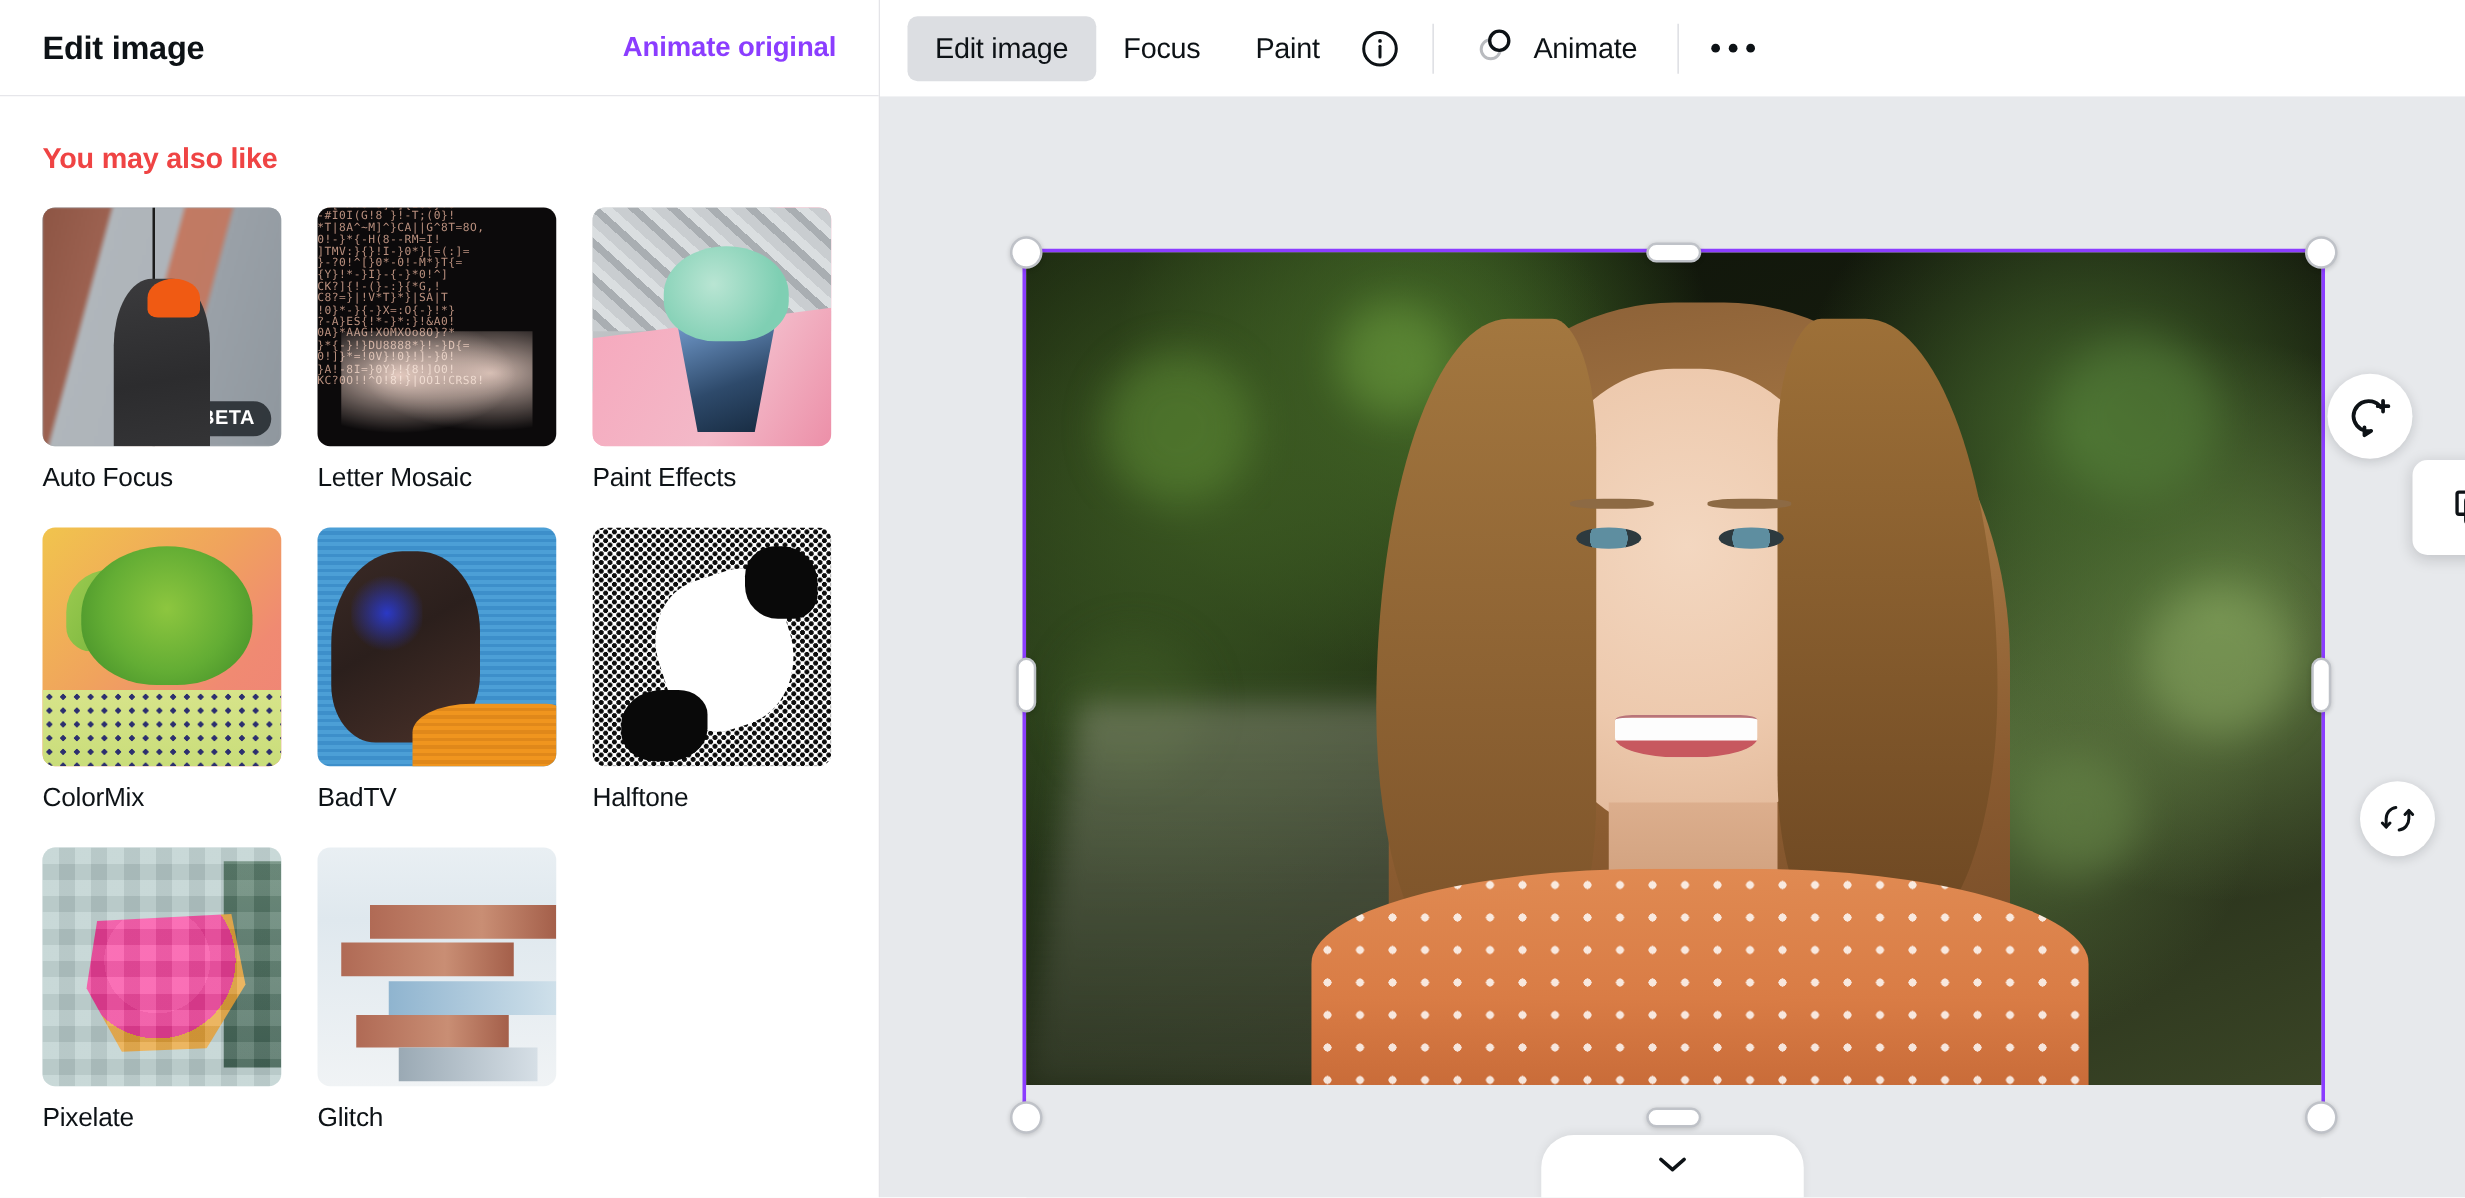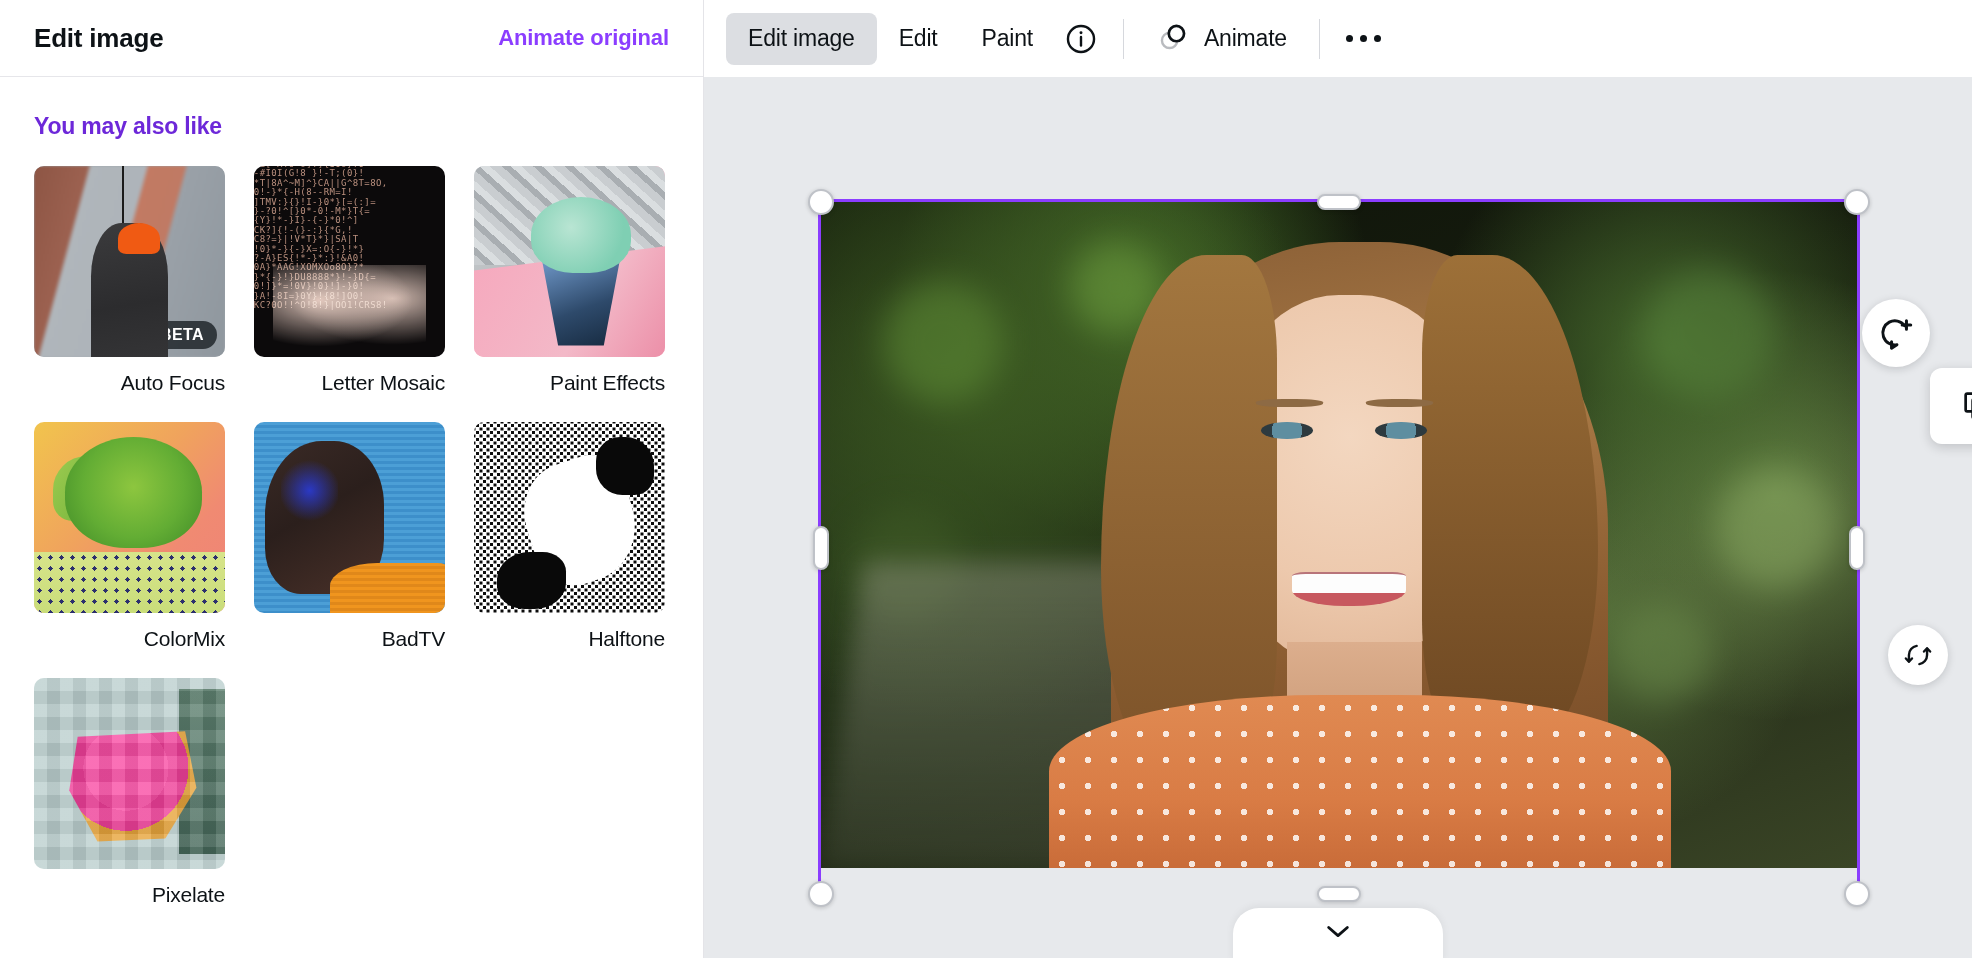--- a/index.html
+++ b/index.html
@@ -28,39 +28,39 @@
   .panel-title {
     font-size: 26px; font-weight: 700; color: #0d1216;
     letter-spacing: -0.2px;
   }
   .restore-link {
     font-size: 22px; font-weight: 700; color: #8b3dff;
     cursor: pointer; letter-spacing: -0.1px;
   }
   .panel-body { flex: 1; padding: 0 34px; overflow: hidden; position: relative; }
   .section-title {
-    font-size: 23px; font-weight: 700; color: #6d28d9;
+    font-size: 23px; font-weight: 700; color: #ef4444;
     margin-top: 36px; margin-bottom: 26px; letter-spacing: -0.2px;
   }
   .effects-grid {
     display: grid;
     grid-template-columns: repeat(3, 191px);
     gap: 27px 29px;
   }
   .effect-card { width: 191px; cursor: pointer; }
   .effect-thumb {
     width: 191px; height: 191px;
     border-radius: 10px;
     position: relative; overflow: hidden;
     background: #d8d8d8;
   }
   .effect-label {
     margin-top: 14px;
     font-size: 21px; color: #0d1216;
-    text-align: right; letter-spacing: -0.2px;
+    text-align: left; letter-spacing: -0.2px;
     white-space: nowrap;
   }
   .beta-badge {
     position: absolute; right: 8px; bottom: 8px;
     background: rgba(13,18,22,.72);
     color: #fff; font-size: 16px; font-weight: 700;
     padding: 5px 13px; border-radius: 16px;
     letter-spacing: .4px;
   }
 
@@ -484,30 +484,40 @@
 
         <div class="effect-card">
           <div class="effect-thumb th-donut">
             <div class="green"></div>
             <div class="px"></div>
             <div class="pxgrid"></div>
           </div>
           <div class="effect-label">Pixelate</div>
         </div>
 
+        <div class="effect-card">
+          <div class="effect-thumb th-glitch">
+            <b style="left:22%;top:24%;width:78%"></b>
+            <b style="left:10%;top:40%;width:72%"></b>
+            <b style="left:30%;top:56%;width:70%;background:linear-gradient(90deg,#8fb4cf,#cfe0ea)"></b>
+            <b style="left:16%;top:70%;width:64%"></b>
+            <b style="left:34%;top:84%;width:58%;background:linear-gradient(90deg,#9aa9b4,#d6dfe6)"></b>
+          </div>
+          <div class="effect-label">Glitch</div>
+        </div>
 
       </div>
     </div>
   </aside>
 
   <section class="canvas-area">
 
     <div class="toolbar">
       <div class="tool-btn active">Edit image</div>
-      <div class="tool-btn">Edit</div>
+      <div class="tool-btn">Focus</div>
       <div class="tool-btn">Paint</div>
 
       <div class="tool-icon-btn">
         <svg width="34" height="34" viewBox="0 0 24 24" fill="none" stroke="#0d1216" stroke-width="1.7">
           <circle cx="12" cy="12" r="9.2"></circle>
           <circle cx="12" cy="7.6" r="1.05" fill="#0d1216" stroke="none"></circle>
           <path d="M12 10.6 V16.6" stroke-linecap="round"></path>
         </svg>
       </div>
 

